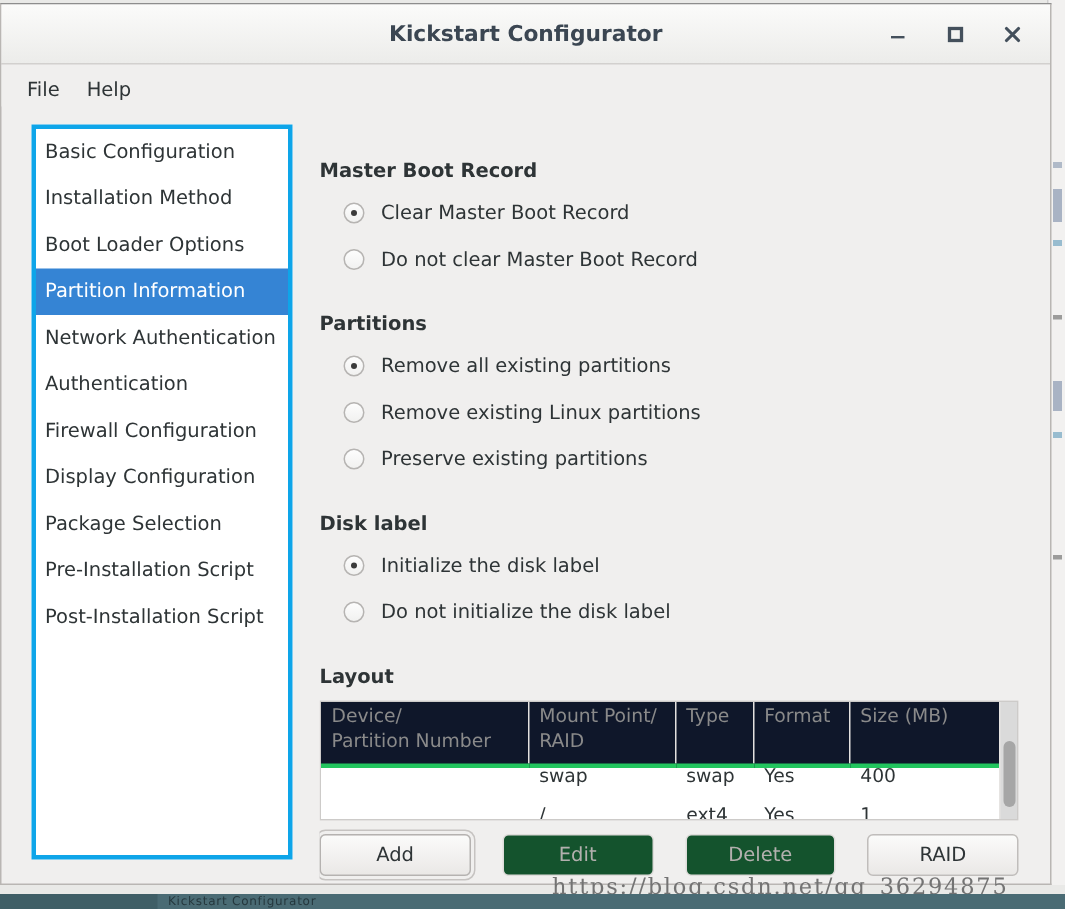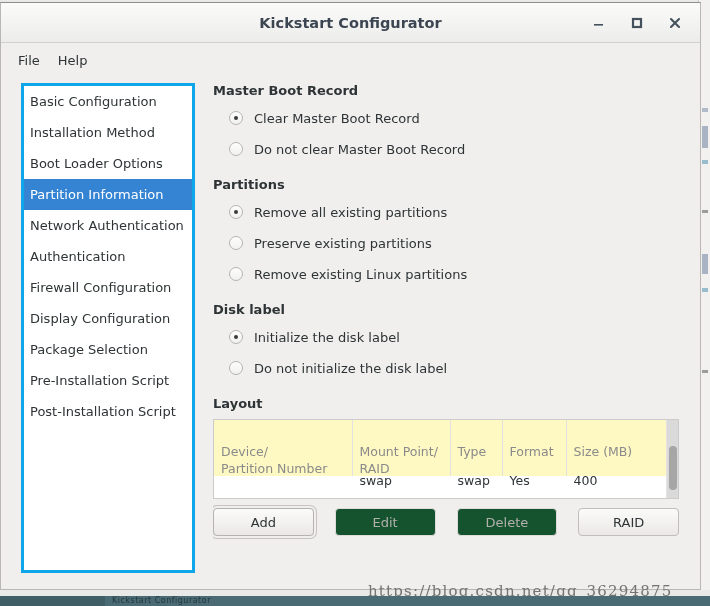--- a/index.html
+++ b/index.html
@@ -149,21 +149,21 @@
     position: relative;
     padding-top: 0px;
     overflow: hidden;
   }
   .group-title {
     font-size: 13px;
     font-weight: bold;
     color: #2e3436;
     margin: 0 0 8px 0;
   }
-  .group { margin-bottom: 16px; }
+  .group { margin-bottom: 16px; margin-top: 24px; }
   .radio-row {
     display: flex; align-items: center;
     height: 24px;
     margin-left: 16px;
     margin-bottom: 7px;
     cursor: default;
   }
   .radio {
     width: 14px; height: 14px;
     border-radius: 50%;
@@ -200,40 +200,40 @@
     border-collapse: collapse;
     width: 454px;
     table-layout: fixed;
   }
   table.layout th {
     font-size: 12.5px;
     font-weight: normal;
     color: #8a8a8a;
     text-align: left;
     vertical-align: top;
-    padding: 23px 7px 6px 7px;
+    padding: 0 7px 6px 7px;
     border-right: 1px solid #e3e1df;
-    border-bottom: 1px solid #22c55e;
-    background: #fef9c3;
+    border-bottom: 6px solid #22c55e;
+    background: #0f172a;
     line-height: 17px;
     height: 44px;
   }
   table.layout th:last-child { border-right: none; }
   table.layout td {
     font-size: 12.5px;
     color: #2e3436;
     padding: 0 7px;
     height: 26px;
     border-right: 1px solid #ffffff;
     background: #ffffff;
     white-space: nowrap;
   }
   .rows-clip {
     position: absolute;
-    left: 0; top: 56px;
+    left: 0; top: 44px;
     width: 454px; height: 36px;
     overflow: hidden;
   }
   .rows-inner { position: relative; top: -9px; }
   .vscroll {
     position: absolute;
     right: 0; top: 0;
     width: 12px; height: 78px;
     background: #dadada;
     border-left: 1px solid #e6e4e2;
@@ -362,25 +362,25 @@
         </div>
 
         <div class="group">
           <div class="group-title">Partitions</div>
           <div class="radio-row">
             <span class="radio on"></span>
             <span class="radio-label">Remove all existing partitions</span>
           </div>
           <div class="radio-row">
             <span class="radio"></span>
+            <span class="radio-label">Remove existing Linux partitions</span>
+          </div>
+          <div class="radio-row">
+            <span class="radio"></span>
             <span class="radio-label">Preserve existing partitions</span>
-          </div>
-          <div class="radio-row">
-            <span class="radio"></span>
-            <span class="radio-label">Remove existing Linux partitions</span>
           </div>
         </div>
 
         <div class="group">
           <div class="group-title">Disk label</div>
           <div class="radio-row">
             <span class="radio on"></span>
             <span class="radio-label">Initialize the disk label</span>
           </div>
           <div class="radio-row">

